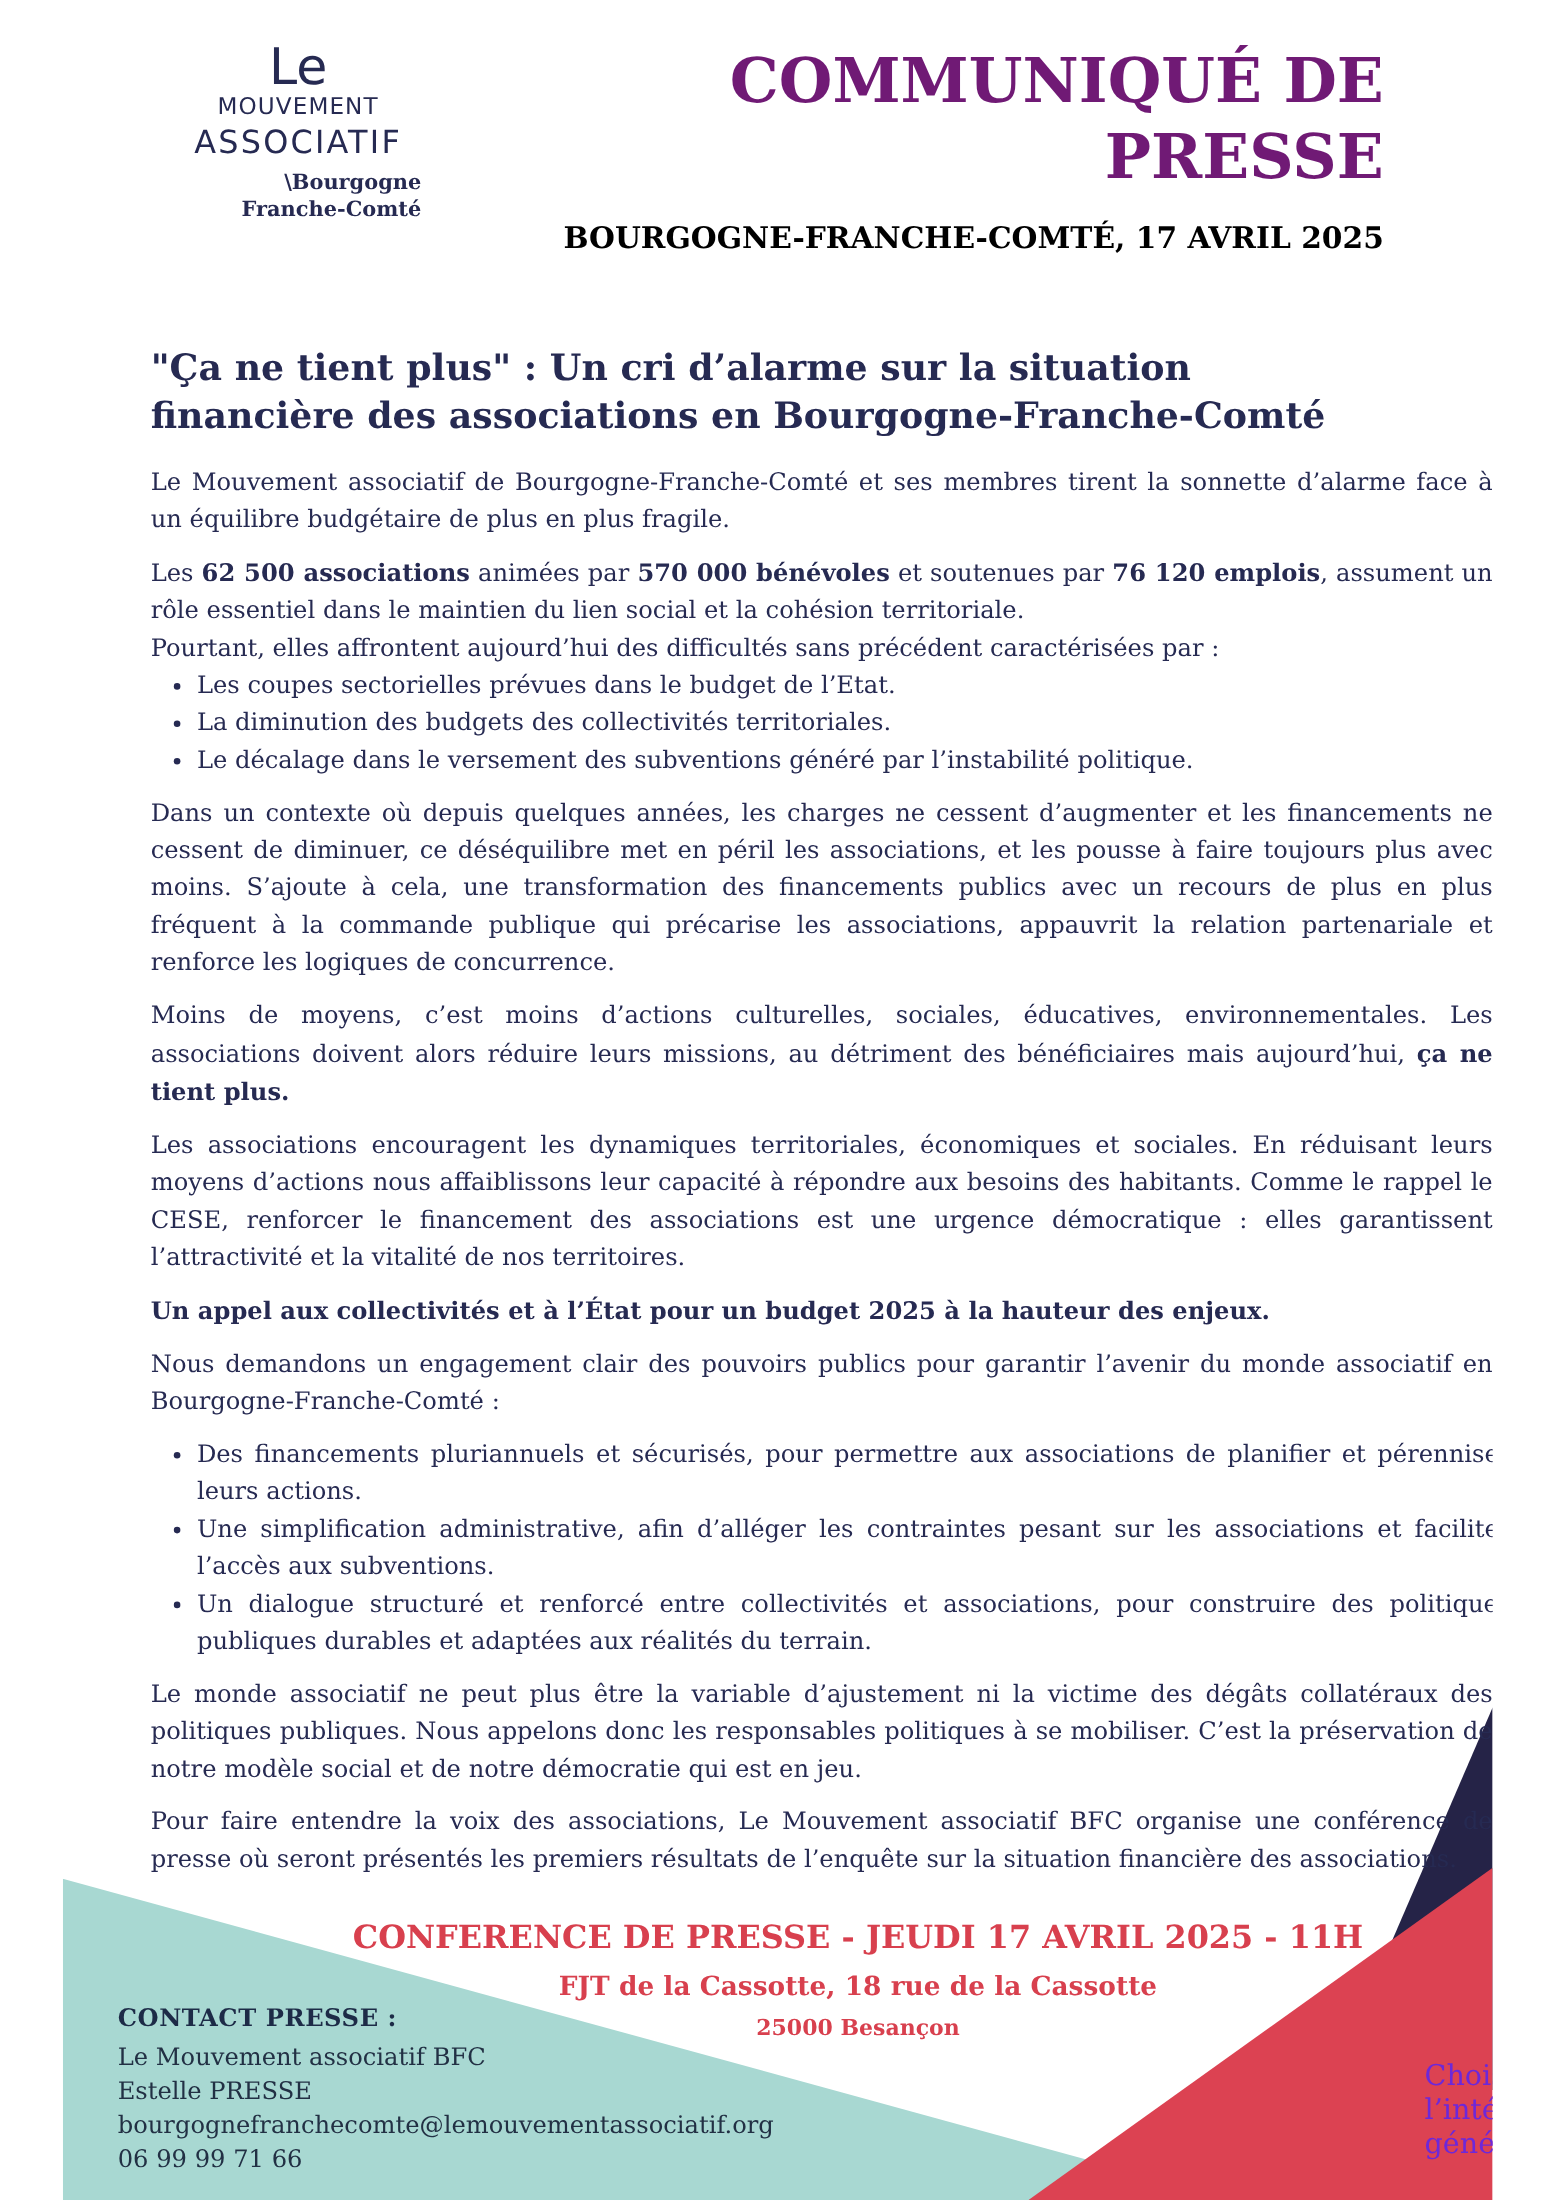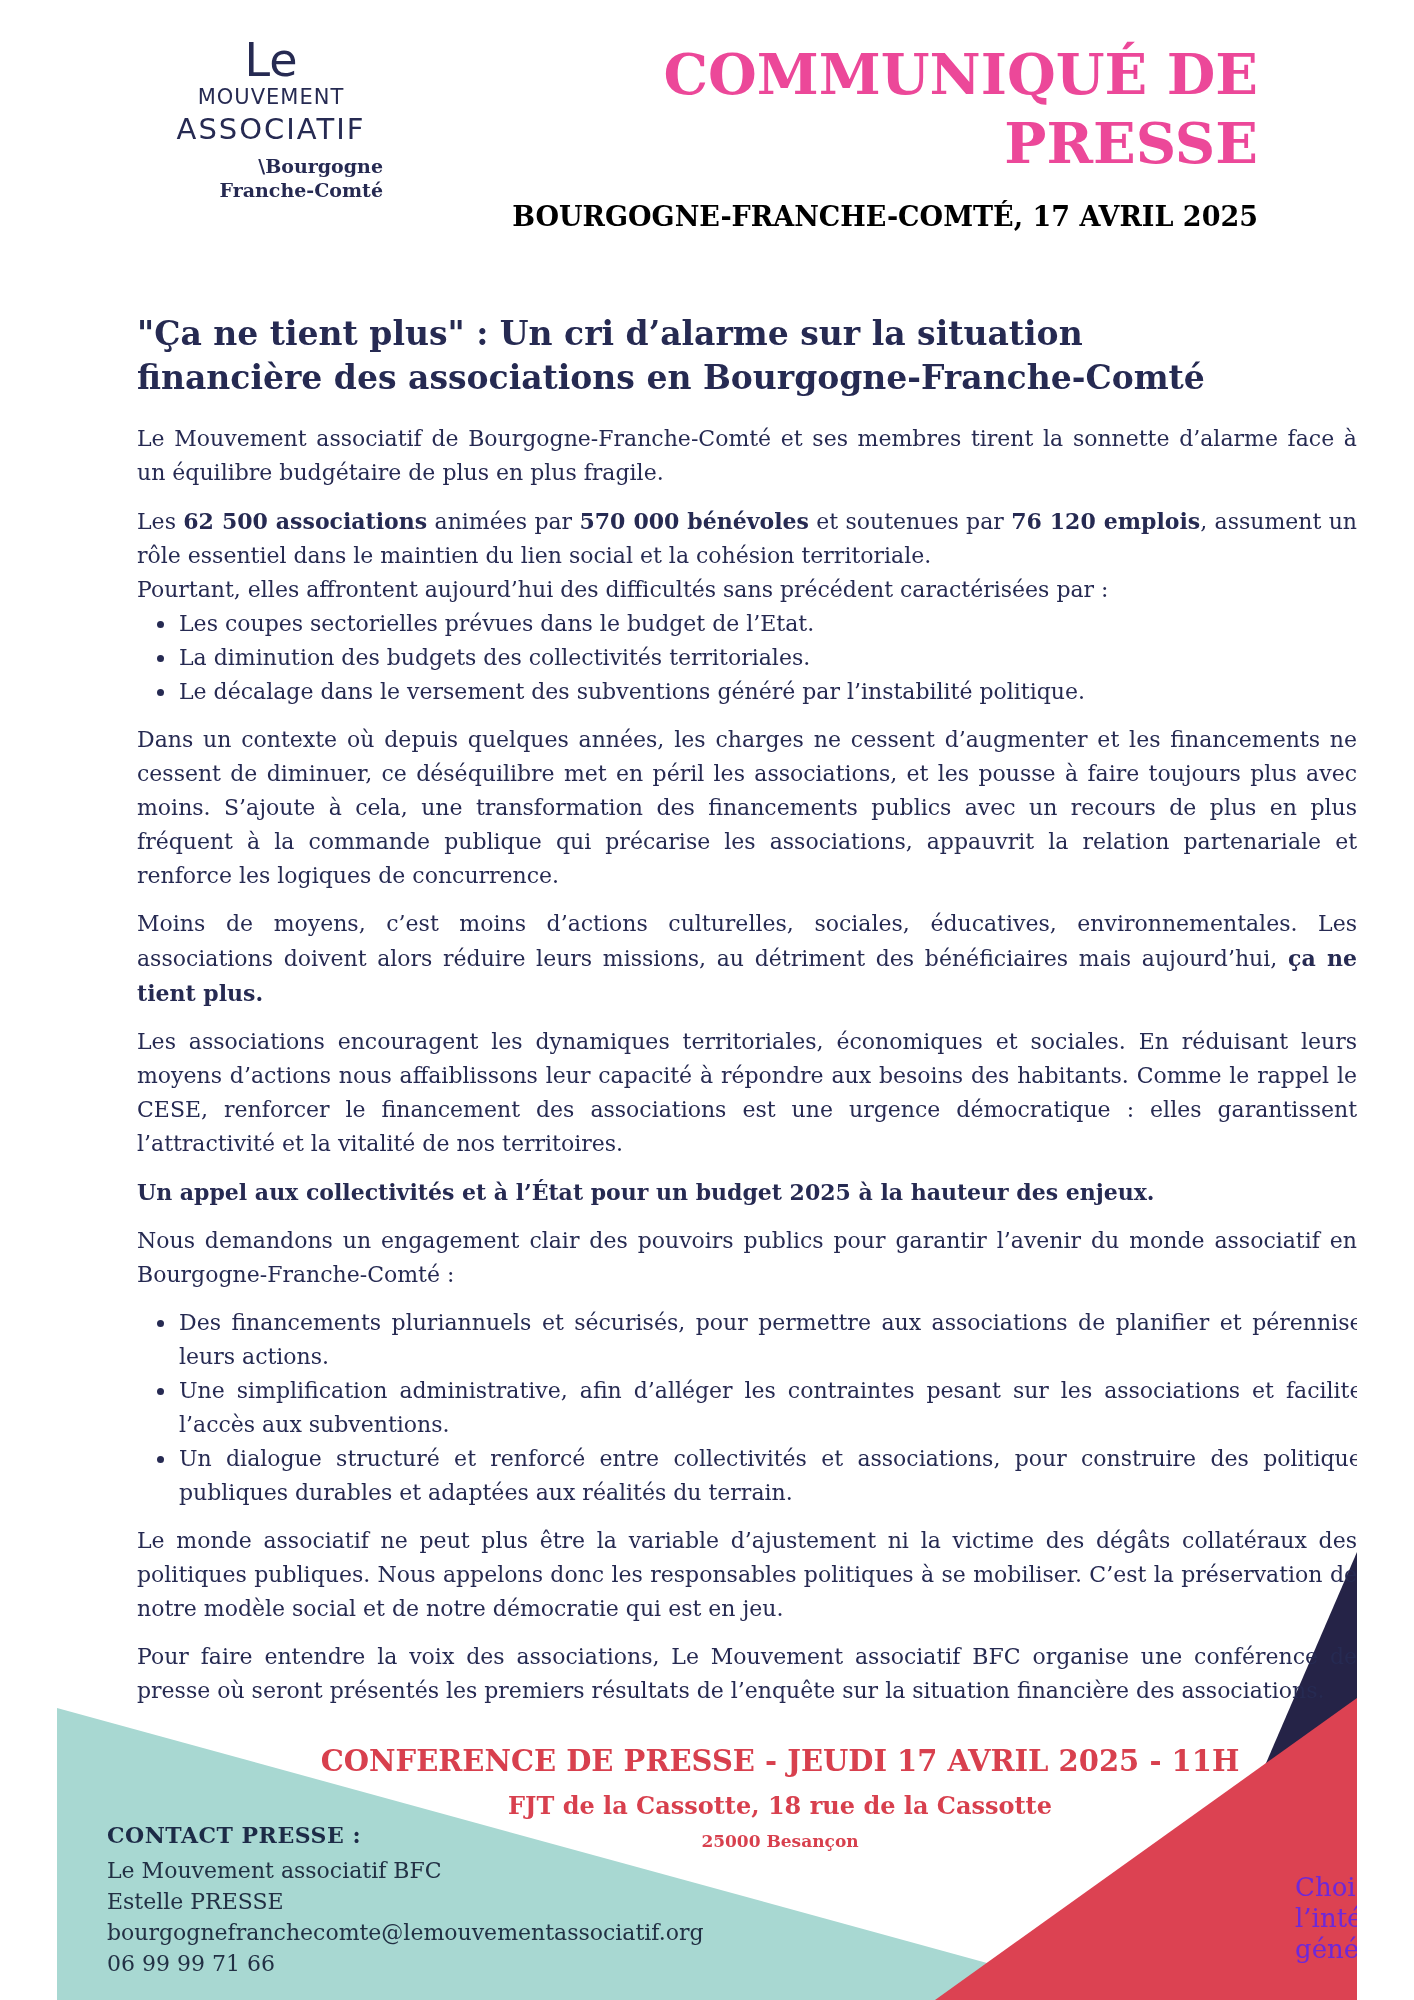--- a/index.html
+++ b/index.html
@@ -18,38 +18,38 @@
   .logo{position:absolute;left:88px;top:36px;width:252px;text-align:center;z-index:3;
         font-family:"DejaVu Sans",sans-serif;color:#262a52;}
   .logo-le{display:block;font-size:46px;line-height:1.05;}
   .logo-l2{display:block;font-size:21px;line-height:1.1;letter-spacing:1px;margin-top:2px;}
   .logo-l3{display:block;font-size:29px;line-height:1.1;letter-spacing:2px;margin-top:5px;}
   .logo-region{margin-top:9px;text-align:right;padding-right:14px;
         font-family:"DejaVu Serif",serif;font-weight:bold;font-size:19px;line-height:1.25;}
 
   
   .masthead{position:absolute;top:40px;right:99px;text-align:right;z-index:3;}
-  .masthead-title{font-size:56px;font-weight:bold;line-height:1.24;color:#ec4899;}
+  .masthead-title{font-size:56px;font-weight:bold;line-height:1.24;color:#701a75;}
   .masthead-date{margin-top:22px;font-size:27px;font-weight:bold;color:#000000;}
 
   
   .article{position:absolute;left:80px;top:312px;width:1236px;z-index:3;}
   .article-title{font-size:33px;font-weight:bold;line-height:1.33;margin:0 0 22px 0;color:#262a52;}
   .article p{margin:0 16px 14px 0;font-size:22px;line-height:34px;text-align:justify;hyphens:none;}
   .article p.tight{margin-bottom:0;}
   .article ul{margin:0 0 14px 0;padding-left:40px;}
   .article li{font-size:22px;line-height:34px;text-align:justify;padding-left:2px;}
   .article strong{font-weight:bold;}
 
   
   .banner{position:absolute;left:146px;right:0;top:1744px;text-align:center;
           color:#d8404e;font-weight:bold;z-index:4;}
   .banner-l1{font-size:29px;margin-bottom:13px;}
   .banner-l2{font-size:24px;margin-bottom:11px;}
-  .banner-l3{font-size:17px;}
+  .banner-l3{font-size:20px;}
 
   
   .contact{position:absolute;left:50px;top:1820px;z-index:4;color:#223044;
            font-size:22px;line-height:31px;}
   .contact-heading{font-weight:bold;letter-spacing:0.5px;margin-bottom:4px;color:#1d2b47;}
 
   
   .tagline{position:absolute;left:1238px;top:1872px;z-index:4;color:#6d28d9;
            font-size:26px;line-height:31px;}
 </style>

